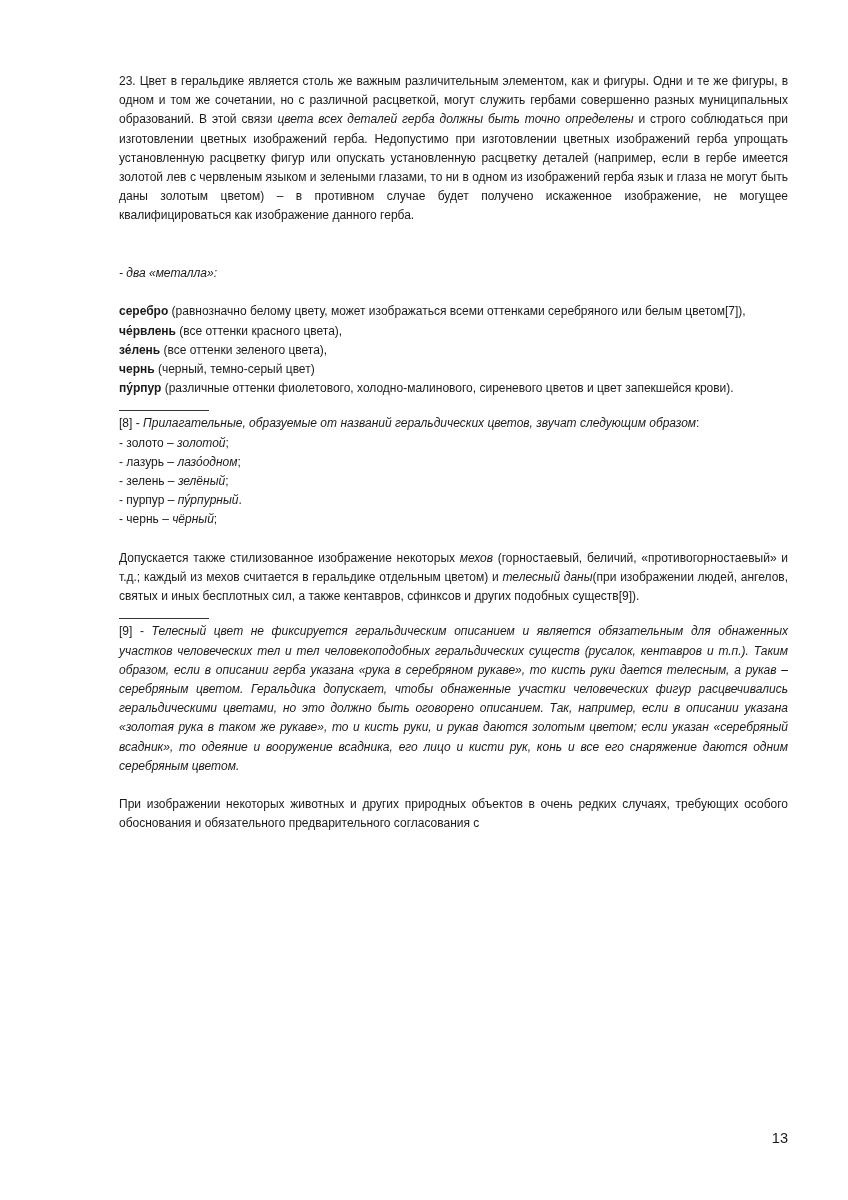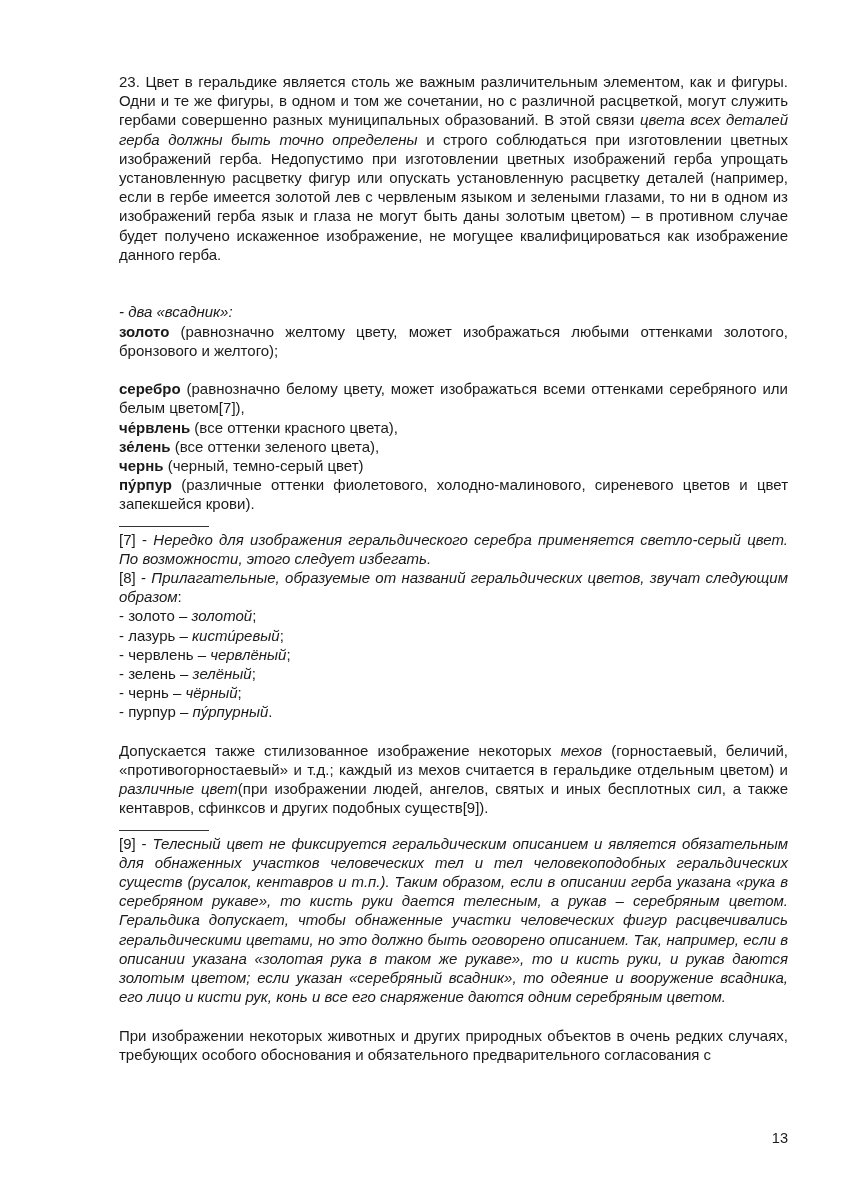--- a/index.html
+++ b/index.html
@@ -13,21 +13,21 @@
       position: relative;
       overflow: hidden;
       font-family: "Liberation Sans", sans-serif;
       color: #1a1a1a;
     }
     .page {
       position: absolute;
       left: 119px;
       top: 72px;
       width: 669px;
-      font-size: 15px;
+      font-size: 12px;
       line-height: 19.2px;
     }
     p {
       margin: 0;
       text-align: justify;
     }
     .last-line-left { text-align-last: left; }
     .gap { height: 19.2px; }
     .sep {
       width: 90px;
@@ -51,54 +51,47 @@
 
   <p class="last-line-left">
     <span>23. Цвет в геральдике является столь же важным различительным элементом, как и фигуры. Одни и те же фигуры, в одном и том же сочетании, но с различной расцветкой, могут служить гербами совершенно разных муниципальных образований. В этой связи </span><i>цвета всех деталей герба должны быть точно определены</i><span> и строго соблюдаться при изготовлении цветных изображений герба. Недопустимо при изготовлении цветных изображений герба упрощать установленную расцветку фигур или опускать установленную расцветку деталей (например, если в гербе имеется золотой лев с червленым языком и зелеными глазами, то ни в одном из изображений герба язык и глаза не могут быть даны золотым цветом) – в противном случае будет получено искаженное изображение, не могущее квалифицироваться как изображение данного герба.</span>
   </p>
 
   <div class="gap"></div>
 
 
   <div class="gap"></div>
 
-  <p><i>- два «всадник»:</i></p>
-  <p class="last-line-left">
-    <b>золото</b><span> (равнозначно желтому цвету, может изображаться любыми оттенками золотого, бронзового и желтого);</span>
-  </p>
+  <p><i>- два «металла»:</i></p>
 
   <div class="gap"></div>
 
   <p class="last-line-left">
     <b>серебро</b><span> (равнозначно белому цвету, может изображаться всеми оттенками серебряного или белым цветом[7]),</span>
   </p>
   <p><b>че́рвлень</b><span> (все оттенки красного цвета),</span></p>
   <p><b>зе́лень</b><span> (все оттенки зеленого цвета),</span></p>
   <p><b>чернь</b><span> (черный, темно-серый цвет)</span></p>
   <p class="last-line-left"><b>пу́рпур</b><span> (различные оттенки фиолетового, холодно-малинового, сиреневого цветов и цвет запекшейся крови).</span></p>
 
   <div class="sep"></div>
 
   <p class="last-line-left">
-    <span>[7] - </span><i>Нередко для изображения геральдического серебра применяется светло-серый цвет. По возможности, этого следует избегать.</i>
-  </p>
-  <p class="last-line-left">
     <span>[8] - </span><i>Прилагательные, образуемые от названий геральдических цветов, звучат следующим образом</i><span>:</span>
   </p>
   <p><span>- золото – </span><i>золотой</i><span>;</span></p>
-  <p><span>- лазурь – </span><i>кисти́ревый</i><span>;</span></p>
-  <p><span>- червлень – </span><i>червлёный</i><span>;</span></p>
+  <p><span>- лазурь – </span><i>лазо́одном</i><span>;</span></p>
   <p><span>- зелень – </span><i>зелёный</i><span>;</span></p>
+  <p><span>- пурпур – </span><i>пу́рпурный</i><span>.</span></p>
   <p><span>- чернь – </span><i>чёрный</i><span>;</span></p>
-  <p><span>- пурпур – </span><i>пу́рпурный</i><span>.</span></p>
 
   <div class="gap"></div>
 
   <p class="last-line-left">
-    <span>Допускается также стилизованное изображение некоторых </span><i>мехов</i><span> (горностаевый, беличий, «противогорностаевый» и т.д.; каждый из мехов считается в геральдике отдельным цветом) и </span><i>различные цвет</i><span>(при изображении людей, ангелов, святых и иных бесплотных сил, а также кентавров, сфинксов и других подобных существ[9]).</span>
+    <span>Допускается также стилизованное изображение некоторых </span><i>мехов</i><span> (горностаевый, беличий, «противогорностаевый» и т.д.; каждый из мехов считается в геральдике отдельным цветом) и </span><i>телесный даны</i><span>(при изображении людей, ангелов, святых и иных бесплотных сил, а также кентавров, сфинксов и других подобных существ[9]).</span>
   </p>
 
   <div class="sep"></div>
 
   <p class="last-line-left">
     <span>[9] - </span><i>Телесный цвет не фиксируется геральдическим описанием и является обязательным для обнаженных участков человеческих тел и тел человекоподобных геральдических существ (русалок, кентавров и т.п.). Таким образом, если в описании герба указана «рука в серебряном рукаве», то кисть руки дается телесным, а рукав – серебряным цветом. Геральдика допускает, чтобы обнаженные участки человеческих фигур расцвечивались геральдическими цветами, но это должно быть оговорено описанием. Так, например, если в описании указана «золотая рука в таком же рукаве», то и кисть руки, и рукав даются золотым цветом; если указан «серебряный всадник», то одеяние и вооружение всадника, его лицо и кисти рук, конь и все его снаряжение даются одним серебряным цветом.</i>
   </p>
 
   <div class="gap"></div>
 

